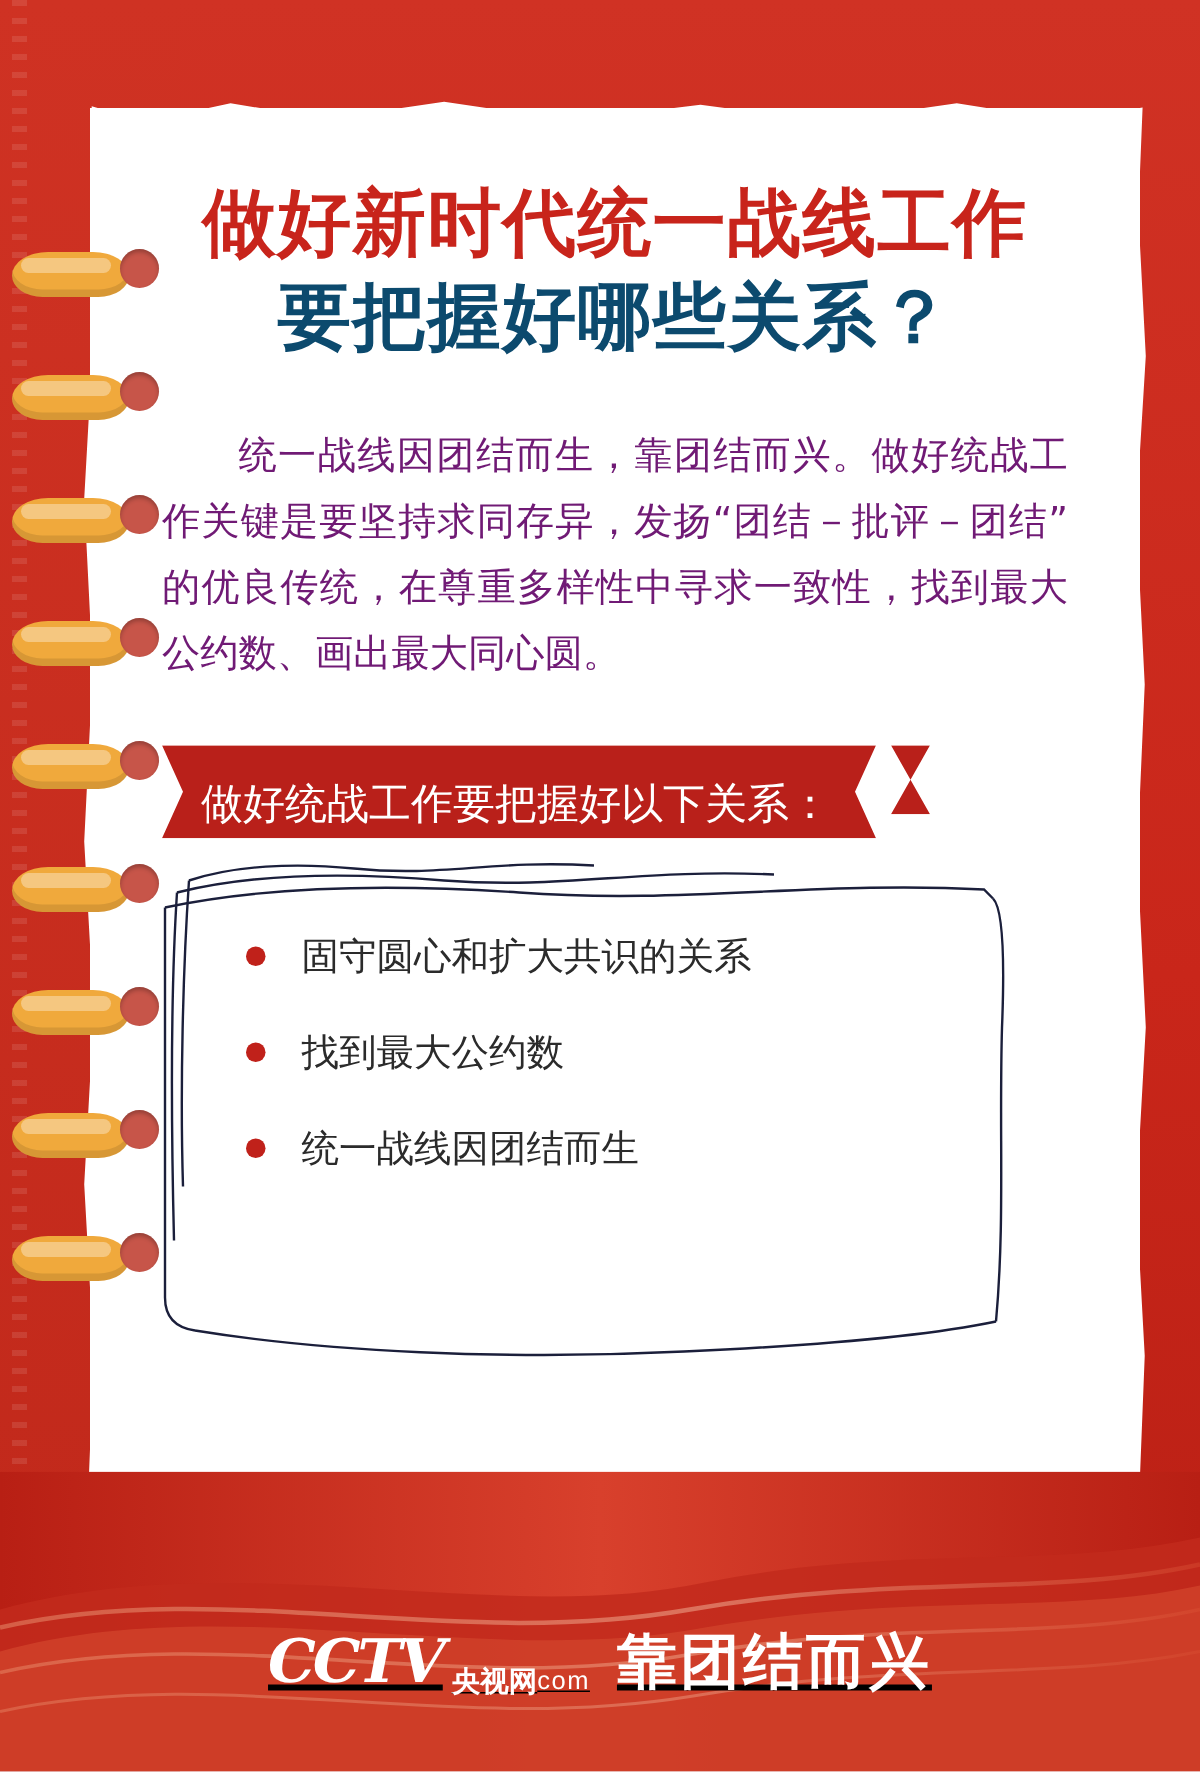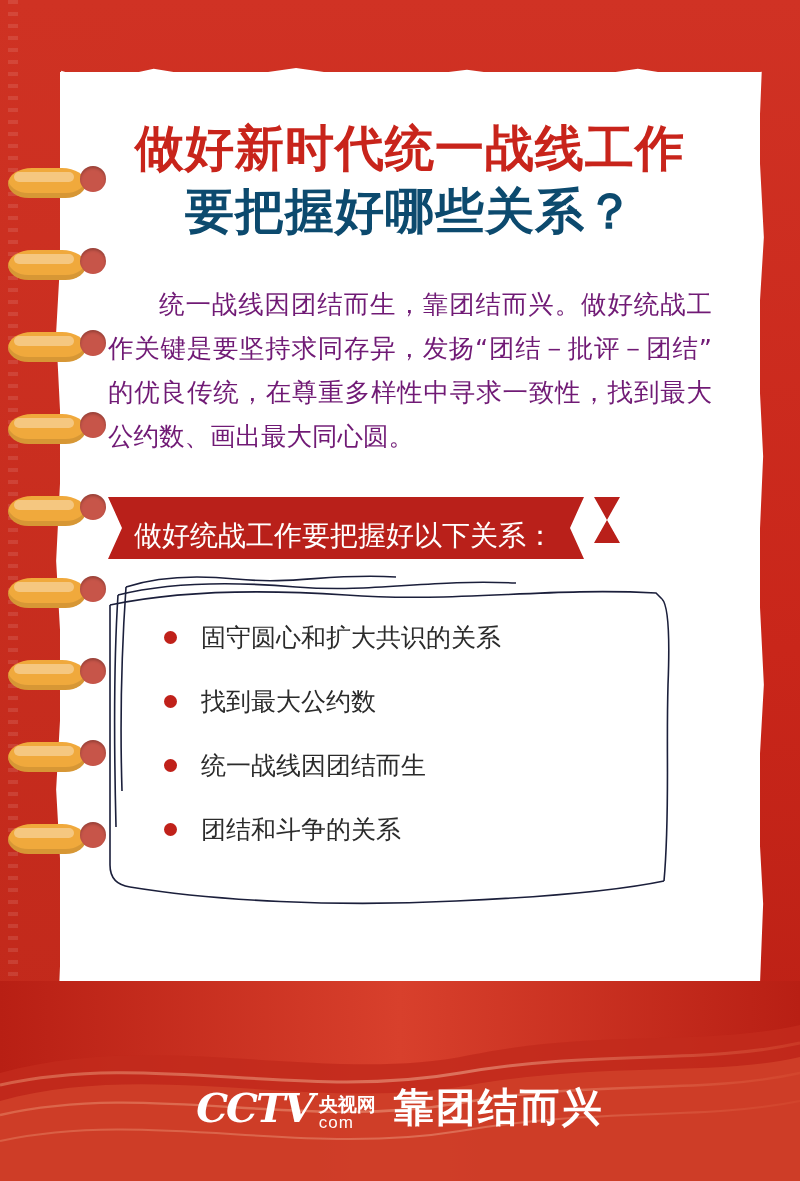--- a/index.html
+++ b/index.html
@@ -190,37 +190,38 @@
   }
   .footer-logos {
     position: absolute;
     left: 0; bottom: 46px;
     width: 800px;
     display: flex;
     justify-content: center;
     align-items: center;
     gap: 18px;
     z-index: 4;
+    text-decoration: underline;
   }
   .cctv {
     display: flex;
     align-items: flex-end;
     gap: 6px;
   }
   .cctv-mark {
     font-family: "DejaVu Serif", "Liberation Serif", serif;
     font-weight: bold;
     font-style: italic;
     font-size: 40px;
     color: #ffffff;
     letter-spacing: -2px;
   }
   .cctv-right {
     display: flex;
-    flex-direction: column;
+    flex-direction: row;
     line-height: 1;
     color: #ffffff;
   }
   .cctv-cn {
     font-size: 19px;
     font-weight: bold;
     font-family: "DejaVu Sans", "Liberation Sans", sans-serif;
   }
   .cctv-com {
     font-size: 17px;
@@ -276,24 +277,20 @@
             <span class="bullet-dot"></span>
             <span class="bullet-text">固守圆心和扩大共识的关系</span>
           </div>
           <div class="bullet-item">
             <span class="bullet-dot"></span>
             <span class="bullet-text">找到最大公约数</span>
           </div>
           <div class="bullet-item">
             <span class="bullet-dot"></span>
             <span class="bullet-text">统一战线因团结而生</span>
-          </div>
-          <div class="bullet-item">
-            <span class="bullet-dot"></span>
-            <span class="bullet-text">团结和斗争的关系</span>
           </div>
         </div>
       </div>
 
     </div>
   </div>
 
   <div class="spiral">
     <div class="ring">
         <span class="band"></span>

